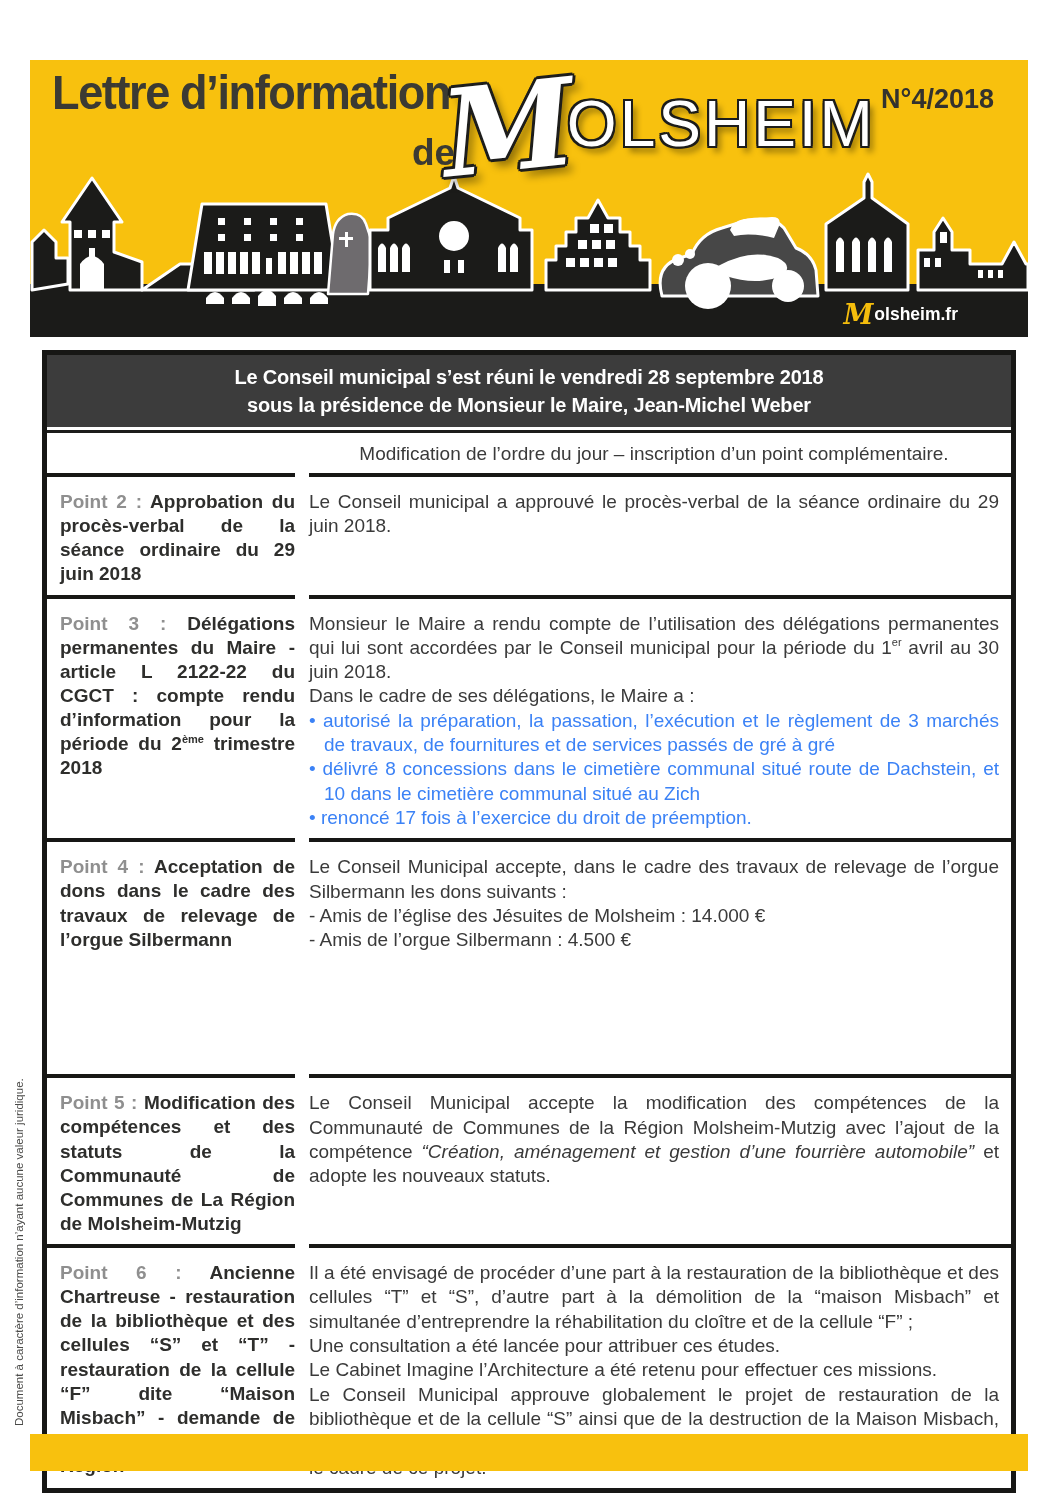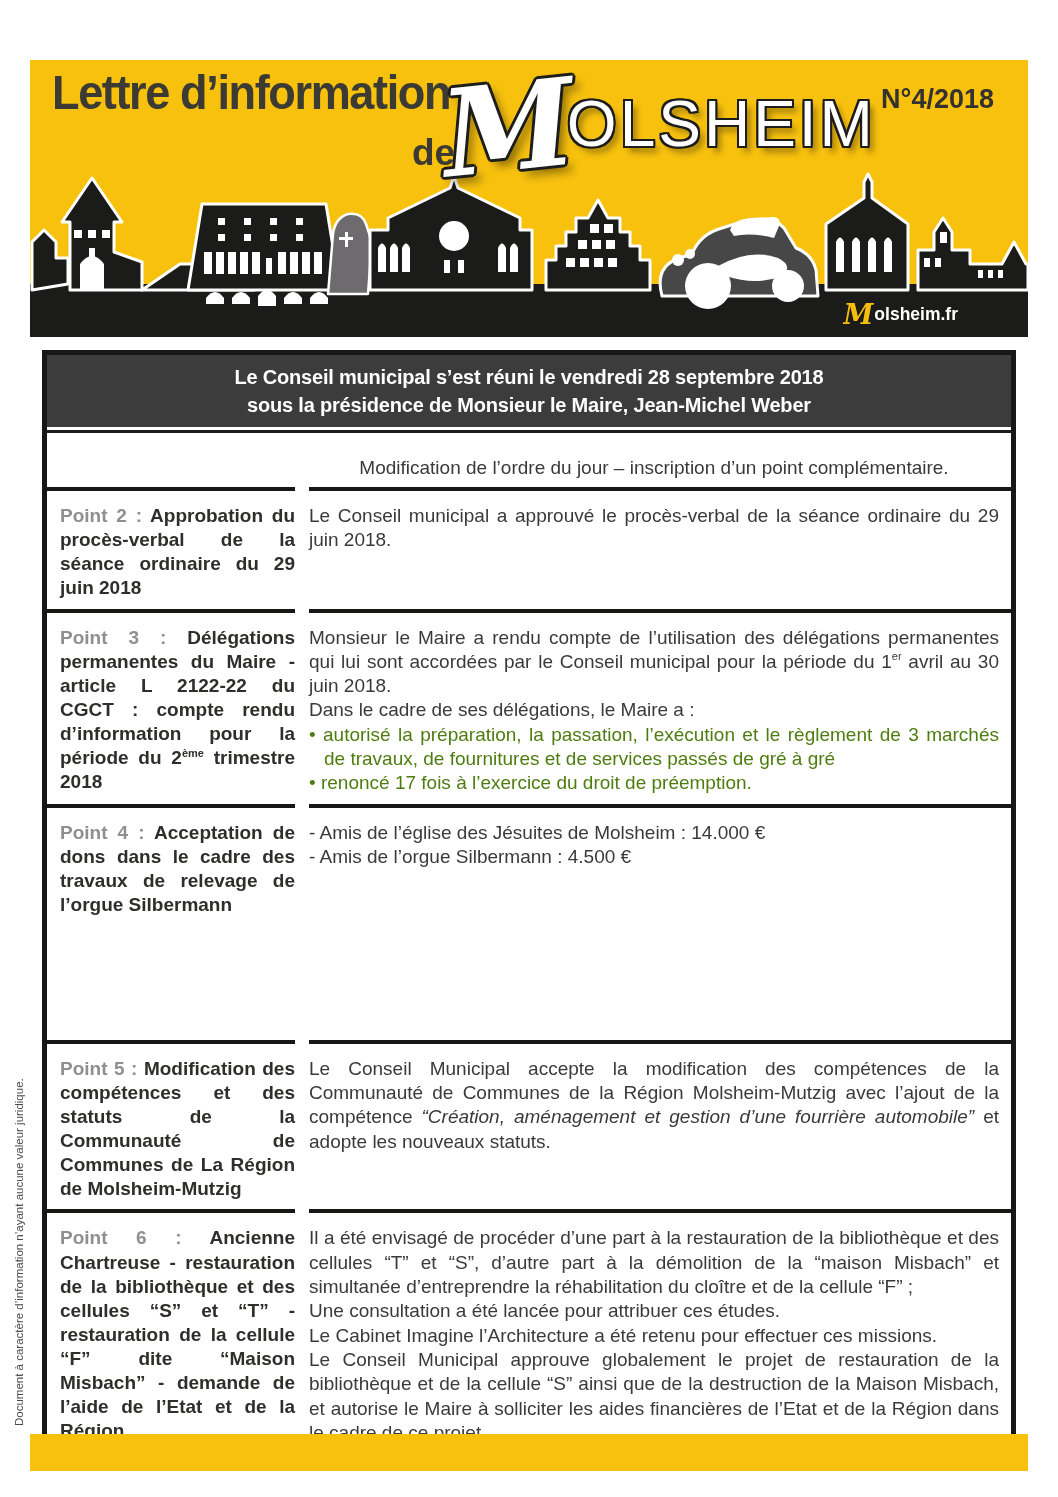--- a/index.html
+++ b/index.html
@@ -35,26 +35,26 @@
         border:5px solid #171715;background:#fff;}
   .tbl-header{height:72px;background:#3C3C3C;color:#fff;font-weight:700;font-size:20px;
         display:flex;flex-direction:column;align-items:center;justify-content:center;
         text-align:center;line-height:1.4;letter-spacing:-0.2px;}
   .thin-rule{height:3px;background:#1d1d1b;margin-top:3px;}
   .row{display:grid;grid-template-columns:248px 1fr;column-gap:14px;}
   .cell{box-sizing:border-box;border-bottom:4px solid #171715;padding:13px 0 8px;min-height:40px;}
   #points .point-row:last-child .cell{border-bottom:none;}
   .left-cell{padding-left:13px;}
   .right-cell{padding-right:12px;}
-  .preamble-row .cell{min-height:42px;padding-top:24px;}
+  .preamble-row .cell{min-height:42px;padding-top:10px;}
   .preamble-row .right-cell{text-align:center;font-size:19px;color:#3A3A3A;}
   .point-title{margin:0;font-size:19px;font-weight:700;line-height:1.27;text-align:justify;color:#2E2E2C;}
   .point-label{color:#8F8F8F;}
   .para{margin:0;font-size:19px;line-height:1.28;text-align:justify;color:#3A3A3A;}
-  .bullets{margin:0;padding:0;list-style:none;font-size:19px;line-height:1.28;color:#4d7c0f;}
+  .bullets{margin:0;padding:0;list-style:none;font-size:19px;line-height:1.28;color:#3b82f6;}
   .bullets li{padding-left:15px;text-indent:-15px;text-align:justify;}
   .bullets li::before{content:"\2022\00a0";}
   sup{font-size:.58em;line-height:0;margin-top:8px;}
   i{font-style:italic;}
   #points .point-row:nth-child(1) .cell{min-height:94px;}
   #points .point-row:nth-child(2) .cell{min-height:101px;}
   #points .point-row:nth-child(3) .cell{min-height:236px;}
   #points .point-row:nth-child(4) .cell{min-height:128px;}
   #points .point-row:nth-child(5) .cell{min-height:140px;}
   #points .point-row:nth-child(6) .cell{min-height:240px;}
@@ -206,29 +206,31 @@
         </div>
         <div class="row point-row">
           <div class="cell left-cell">
             <p class="point-title"><span class="point-label">Point 3 :</span> <span>Délégations permanentes du Maire - article L 2122-22 du CGCT : compte rendu d’information pour la période du 2</span><sup>ème</sup><span> trimestre 2018</span></p>
           </div>
           <div class="cell right-cell">
             <p class="para"><span>Monsieur le Maire a rendu compte de l’utilisation des délégations permanentes qui lui sont accordées par le Conseil municipal pour la période du 1</span><sup>er</sup><span> avril au 30 juin 2018.</span></p>
             <p class="para"><span>Dans le cadre de ses délégations, le Maire a :</span></p>
             <ul class="bullets">
               <li><span>autorisé la préparation, la passation, l’exécution et le règlement de 3 marchés de travaux, de fournitures et de services passés de gré à gré</span></li>
+              <li><span>délivré 8 concessions dans le cimetière communal situé route de Dachstein, et 10 dans le cimetière communal situé au Zich</span></li>
               <li><span>renoncé 17 fois à l’exercice du droit de préemption.</span></li>
             </ul>
           </div>
         </div>
         <div class="row point-row">
           <div class="cell left-cell">
             <p class="point-title"><span class="point-label">Point 4 :</span> <span>Acceptation de dons dans le cadre des travaux de relevage de l’orgue Silbermann</span></p>
           </div>
           <div class="cell right-cell">
+            <p class="para"><span>Le Conseil Municipal accepte, dans le cadre des travaux de relevage de l’orgue Silbermann les dons suivants :</span></p>
             <p class="para"><span>- Amis de l’église des Jésuites de Molsheim : 14.000 €</span></p>
             <p class="para"><span>- Amis de l’orgue Silbermann : 4.500 €</span></p>
           </div>
         </div>
         <div class="row point-row">
           <div class="cell left-cell">
             <p class="point-title"><span class="point-label">Point 5 :</span> <span>Modification des compétences et des statuts de la Communauté de Communes de La Région de Molsheim-Mutzig</span></p>
           </div>
           <div class="cell right-cell">
             <p class="para"><span>Le Conseil Municipal accepte la modification des compétences de la Communauté de Communes de la Région Molsheim-Mutzig avec l’ajout de la compétence </span><i>“Création, aménagement et gestion d’une fourrière automobile”</i><span> et adopte les nouveaux statuts.</span></p>

